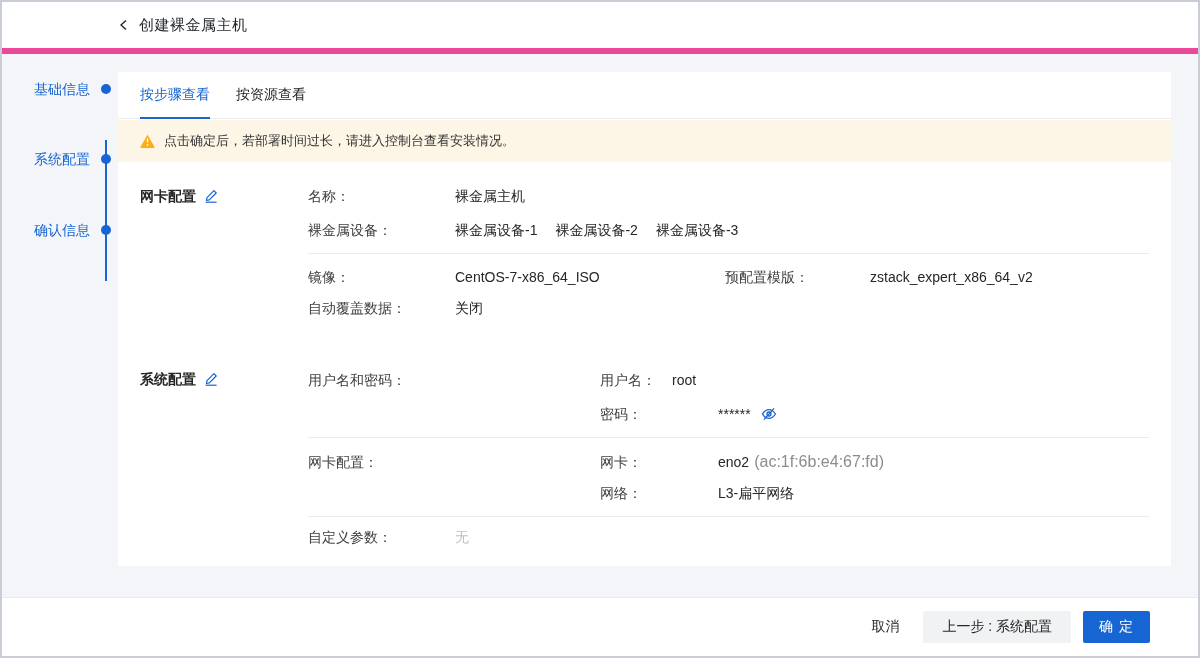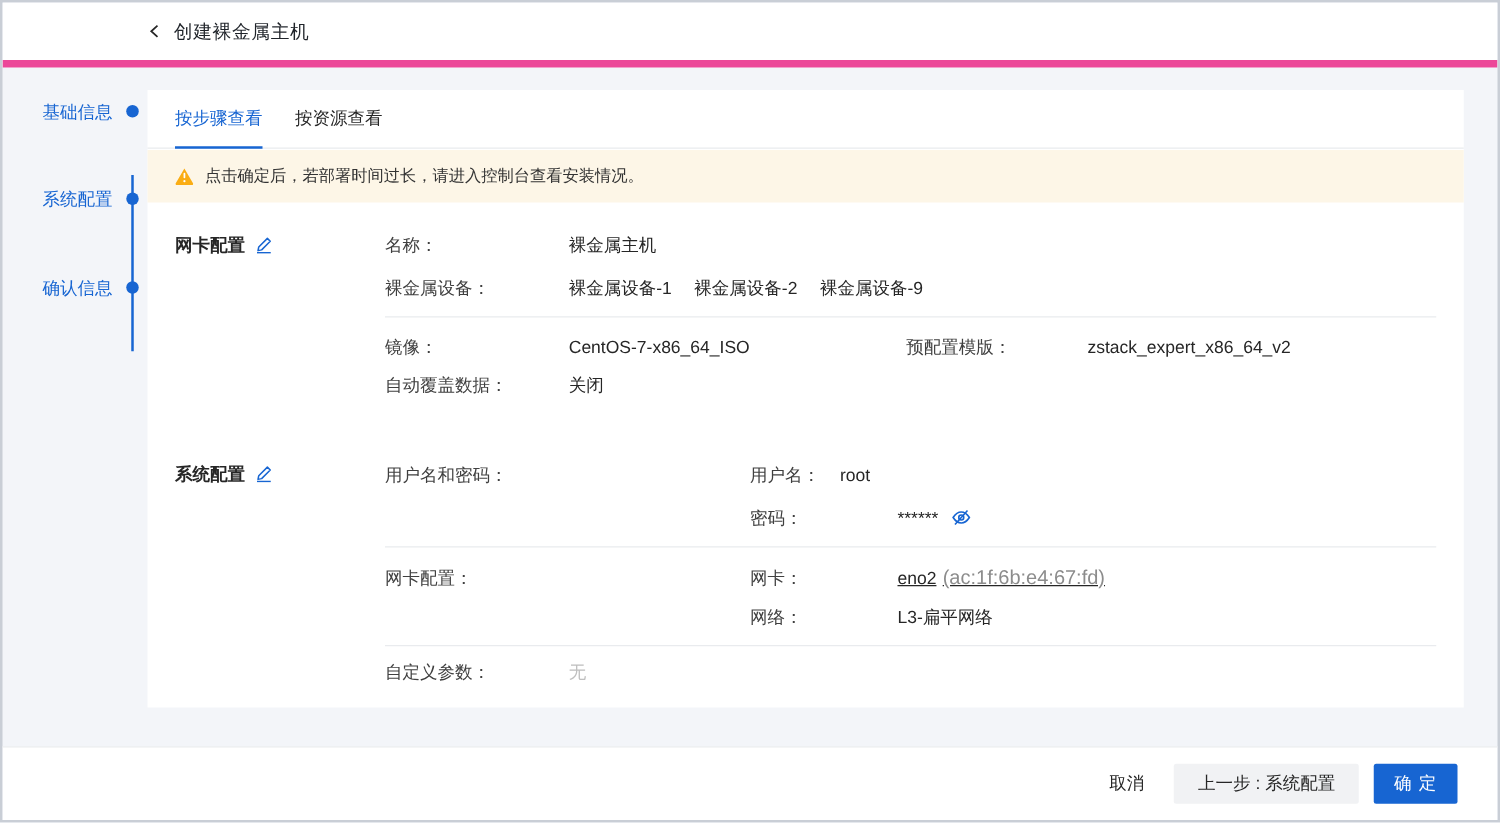--- a/index.html
+++ b/index.html
@@ -54,21 +54,21 @@
   .pwd-wrap { display:flex; align-items:center; gap:10px; }
   .eye-btn { display:flex; align-items:center; cursor:pointer; }
 
   
   .c1 { left:190px; } .c2 { left:337px; } .c3 { left:482px; } .c4 { left:607px; } .c5 { left:752px; }
 
   
   .footer {
     position:absolute; left:0; right:0; bottom:0; height:59px; background:#fff;
     border-top:1px solid #e9ebee; display:flex; align-items:center; justify-content:flex-end;
-    padding-right:32px; gap:12px;
+    padding-right:48px; gap:12px;
   }
   .cancel-btn { font-size:14px; color:#262626; margin-right:12px; cursor:pointer; }
   .btn { height:32px; display:flex; align-items:center; border-radius:2px; font-size:14px; cursor:pointer; }
   .btn-secondary { background:#f1f2f4; color:#262626; padding:0 19px; }
   .btn-primary { background:#1765d2; color:#fff; padding:0 16px; letter-spacing:1px; }
 </style>
 </head>
 <body>
 
 <div class="app">
@@ -124,21 +124,21 @@
       </span>
     </div>
 
     <span class="lbl c1" style="top:114px;">名称：</span>
     <span class="val c2" style="top:114px;">裸金属主机</span>
 
     <span class="lbl c1" style="top:148px;">裸金属设备：</span>
     <div class="val c2 val-group" style="top:148px;">
       <span>裸金属设备-1</span>
       <span>裸金属设备-2</span>
-      <span>裸金属设备-9</span>
+      <span>裸金属设备-3</span>
     </div>
 
     <div class="divider" style="top:181px;"></div>
 
     <span class="lbl c1" style="top:195px;">镜像：</span>
     <span class="val c2" style="top:195px;">CentOS-7-x86_64_ISO</span>
     <span class="lbl c4" style="top:195px;">预配置模版：</span>
     <span class="val c5" style="top:195px;">zstack_expert_x86_64_v2</span>
 
     <span class="lbl c1" style="top:226px;">自动覆盖数据：</span>
@@ -167,21 +167,21 @@
           <circle cx="8" cy="8" r="2"></circle>
           <line x1="3" y1="13.6" x2="13" y2="2.4"></line>
         </svg>
       </span>
     </div>
 
     <div class="divider" style="top:365px;"></div>
 
     <span class="lbl c1" style="top:380px;">网卡配置：</span>
     <span class="lbl c3" style="top:380px;">网卡：</span>
-    <div class="val" style="top:380px; left:600px; display:flex; align-items:baseline;text-decoration:underline;">
+    <div class="val" style="top:380px; left:600px; display:flex; align-items:baseline;">
       <span>eno2</span>
       <span class="mac">(ac:1f:6b:e4:67:fd)</span>
     </div>
 
     <span class="lbl c3" style="top:411px;">网络：</span>
     <span class="val" style="top:411px; left:600px;">L3-扁平网络</span>
 
     <div class="divider" style="top:444px;"></div>
 
     <span class="lbl c1" style="top:455px;">自定义参数：</span>

